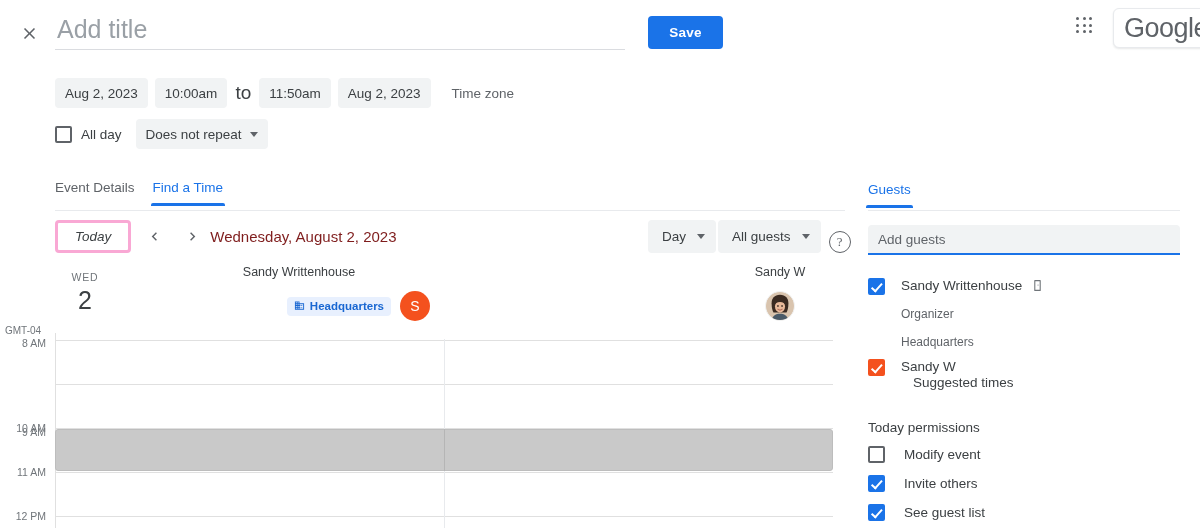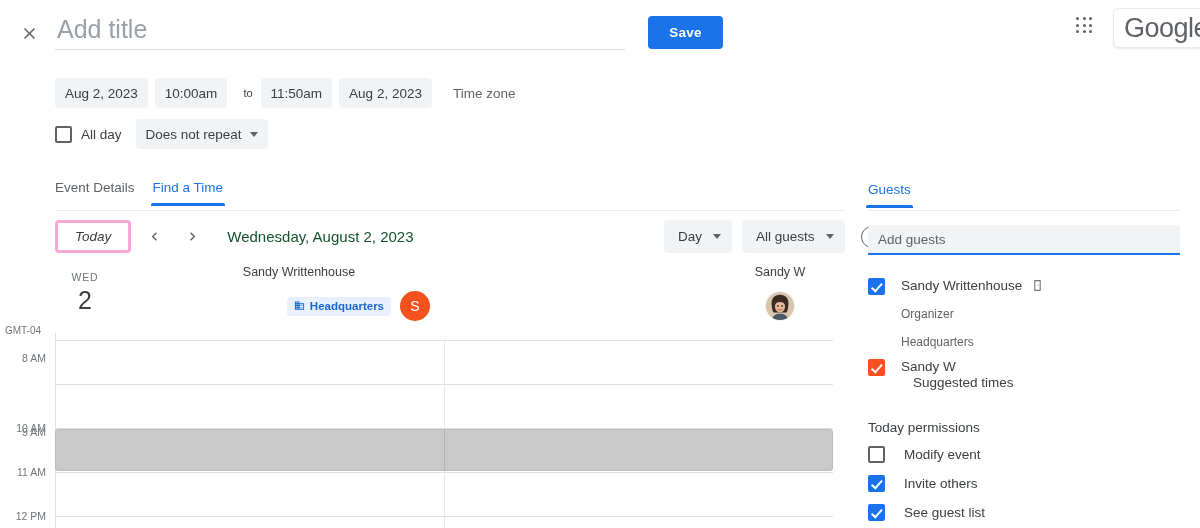--- a/index.html
+++ b/index.html
@@ -67,21 +67,21 @@
 
   
   .chip {
     display: inline-flex; align-items: center; justify-content: center;
     background: #f1f3f4; border: none; border-radius: 4px;
     font-family: "Liberation Sans", sans-serif;
     font-size: 13.5px; color: #3c4043; height: 30px; padding: 0 10px;
     cursor: pointer; white-space: nowrap;
   }
   .datetime-row { position: absolute; left: 55px; top: 78px; display: flex; align-items: center; gap: 7px; }
-  .to-word { font-size: 11px; color: #3c4043; padding: 0 1px; margin-left: 8px; }
+  .to-word { font-size: 19px; color: #3c4043; padding: 0 1px; }
   .tz-link { font-size: 13.5px; color: #5f6368; margin-left: 14px; cursor: pointer; }
 
   .allday-row { position: absolute; left: 55px; top: 119px; display: flex; align-items: center; gap: 9px; justify-content: flex-end; }
   .cbox {
     width: 17px; height: 17px; border: 2px solid #5f6368; border-radius: 2px;
     background: #fff; display: inline-block; cursor: pointer; flex: none;
   }
   .cbox.checked {
     background: #1a73e8; border-color: #1a73e8;
     position: relative;
@@ -130,23 +130,23 @@
   .today-btn {
     height: 33px; padding: 0 17px; background: #fff; border: 3px solid #f9a8d4;
     border-radius: 4px; font-family: "Liberation Sans", sans-serif;
     font-size: 13.5px; color: #3c4043; cursor: pointer; font-style: italic;
   }
   .navarrow {
     width: 30px; height: 30px; margin-left: 8px;
     display: flex; align-items: center; justify-content: center;
     color: #5f6368; cursor: pointer; border-radius: 50%;
   }
-  .cal-date { margin-left: 20px; font-size: 15px; color: #14532d; font-weight: 500; }
-
-  .toolbar-right { position: absolute; left: 664px; top: 220px; display: flex; align-items: center; gap: 10px; }
+  .cal-date { margin-left: 3px; font-size: 15px; color: #7f1d1d; font-weight: 500; }
+
+  .toolbar-right { position: absolute; left: 648px; top: 220px; display: flex; align-items: flex-end; gap: 2px; }
   .sel-chip { height: 33px; padding: 0 30px 0 14px; position: relative; }
   .sel-chip .caret { right: 11px; top: 14px; }
   .help-icon {
     width: 22px; height: 22px; border: 1.6px solid #5f6368; border-radius: 50%;
     display: flex; align-items: center; justify-content: center;
     font-size: 13px; color: #5f6368; cursor: pointer; margin-left: 6px;
     font-family: "Liberation Serif", serif;
   }
 
   
@@ -336,21 +336,21 @@
             <path d="M15 4.2c4.3 0 6.6 3 6.6 7.2 0 1.4-.3 2.6-.8 3.2-.5-2.6-2.6-4-5.8-4s-5.3 1.4-5.8 4c-.5-.6-.8-1.8-.8-3.2 0-4.2 2.3-7.2 6.6-7.2z" fill="#3a2a21"></path>
             <ellipse cx="12.8" cy="15" rx=".85" ry="1" fill="#3a2a21"></ellipse>
             <ellipse cx="17.2" cy="15" rx=".85" ry="1" fill="#3a2a21"></ellipse>
             <path d="M12.6 18.4c1.5 1.3 3.3 1.3 4.8 0" stroke="#b5705c" stroke-width="1.1" fill="none" stroke-linecap="round"></path>
             <path d="M6 30c1.2-4.5 4.6-6.6 9-6.6s7.8 2.1 9 6.6z" fill="#4a5a68"></path>
           </svg>
         </span>
       </div>
     </div>
 
-    <div class="timelabel" style="top:87px; left:0;">8 AM</div>
+    <div class="timelabel" style="top:72px; left:0;">8 AM</div>
     <div class="timelabel" style="top:113px; left:0;margin-top:48px;">9 AM</div>
     <div class="timelabel" style="top:157px; left:0;">10 AM</div>
     <div class="timelabel" style="top:201px; left:0;">11 AM</div>
     <div class="timelabel" style="top:245px; left:0;">12 PM</div>
 
     <div class="gridzone-border-left"></div>
 
     <div class="gridzone">
       <div class="hline" style="top:1px;"></div>
       <div class="hline" style="top:45px;"></div>

